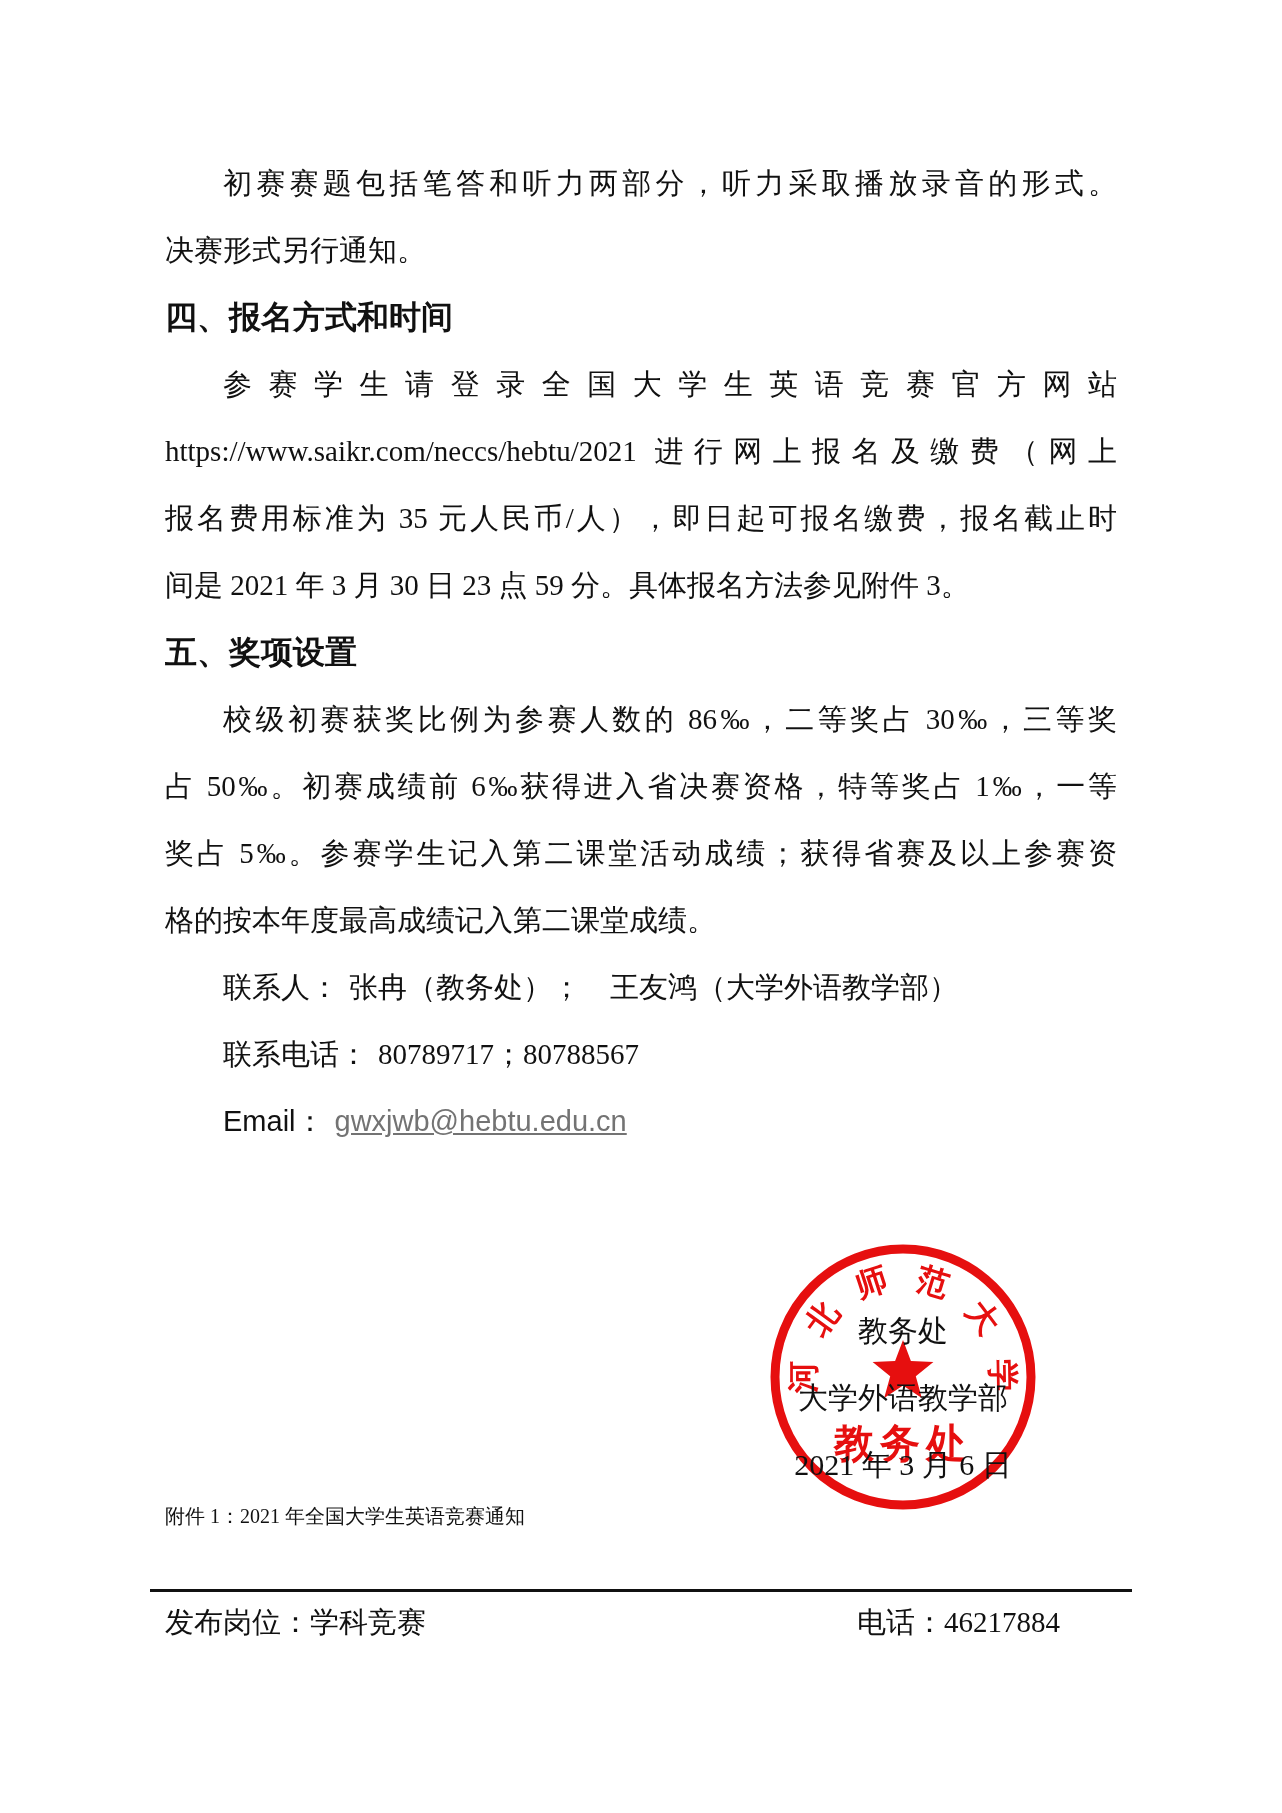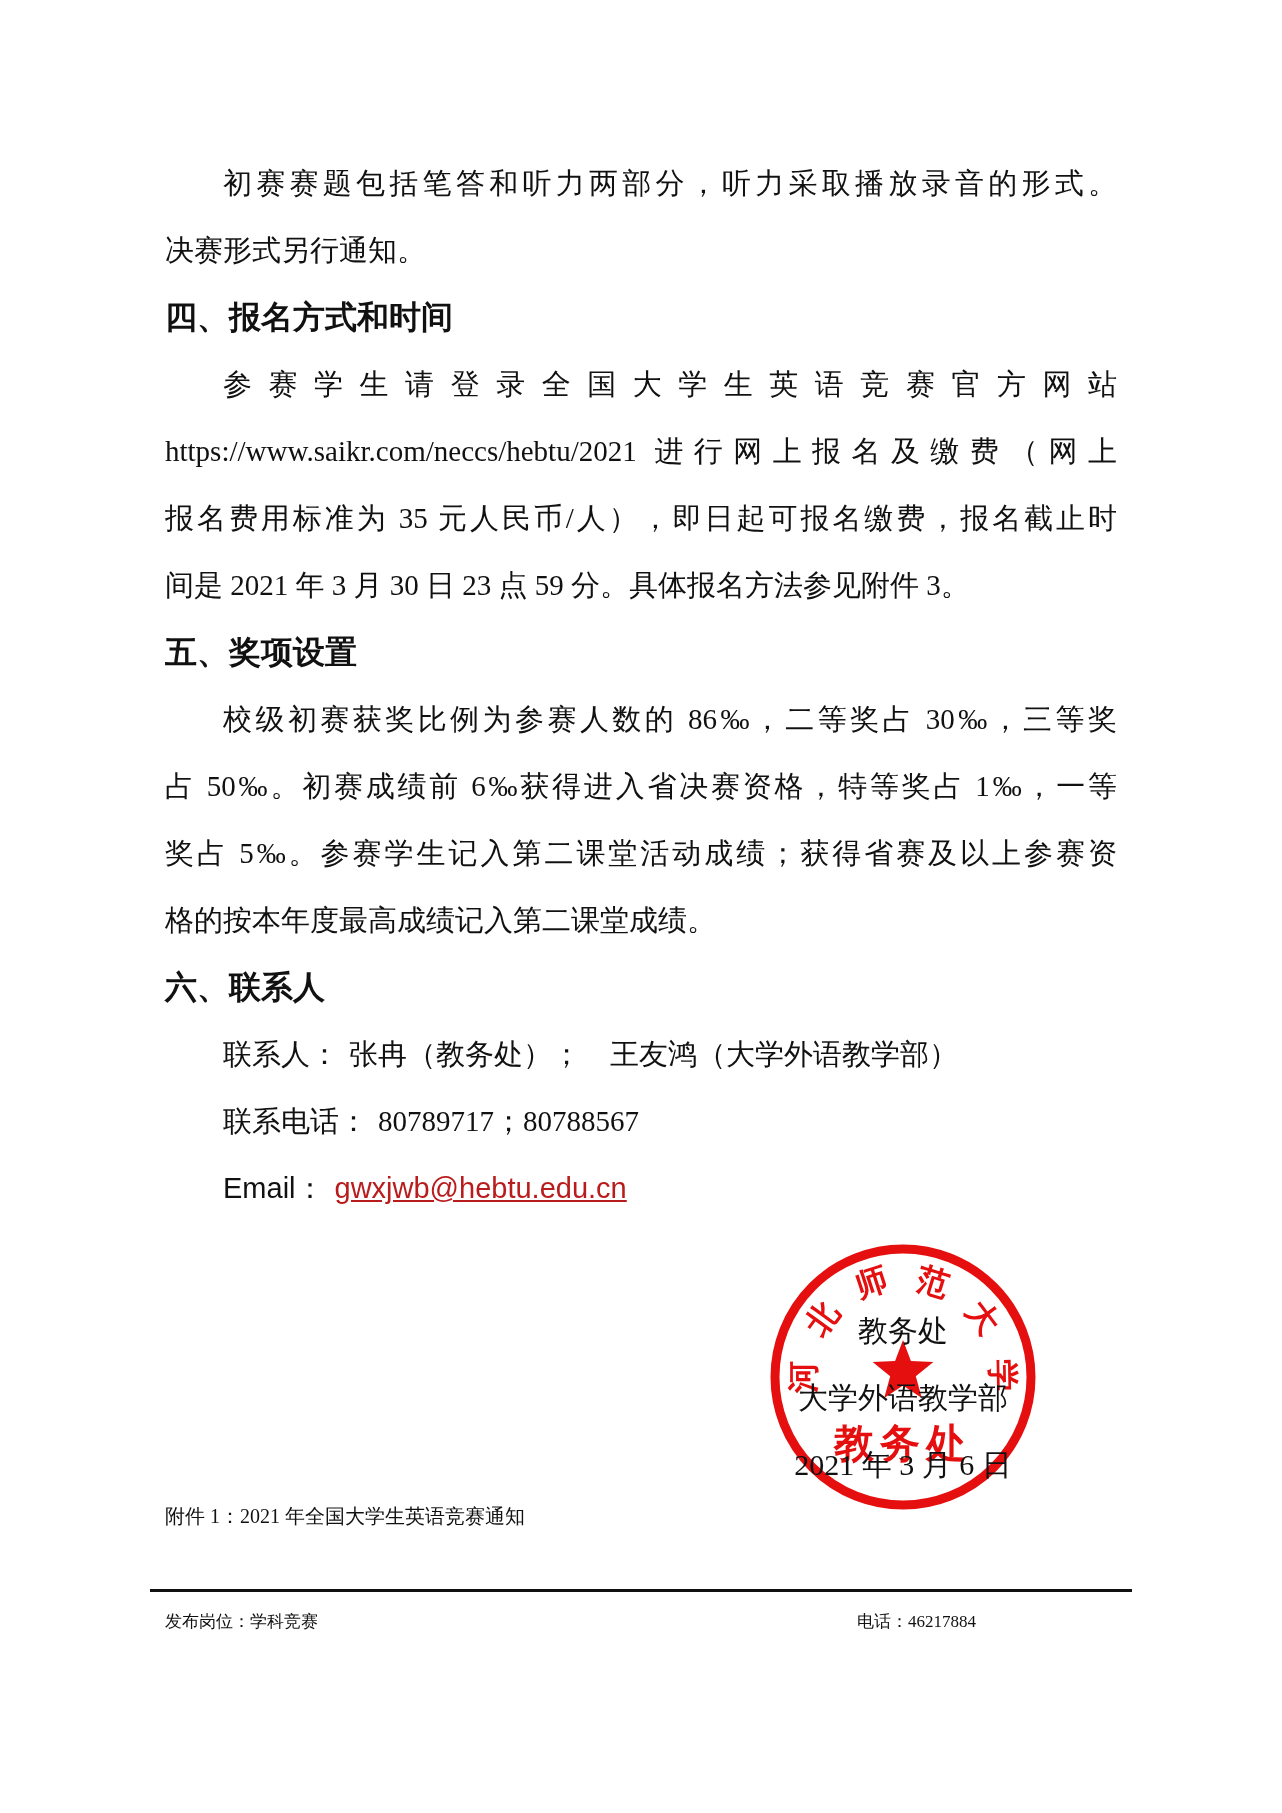--- a/index.html
+++ b/index.html
@@ -16,34 +16,34 @@
   .indent { padding-left:58px; }
   .heading {
     font-size:32px; height:67px; line-height:67px; font-weight:700;
     font-family:"Liberation Sans","DejaVu Sans",sans-serif;
   }
   .contact-label {
     font-weight:400; font-family:"Liberation Sans","DejaVu Sans",sans-serif;
     margin-right:10px;
   }
   .email-link {
-    color:#b91c1c; text-decoration:underline;
+    color:#737373; text-decoration:underline;
     font-family:"Liberation Sans","DejaVu Sans",sans-serif; cursor:pointer;
   }
   .signature {
     position:absolute; top:1297px; left:703px; width:400px; z-index:3;
     text-align:center; font-size:30px; line-height:67px;
   }
   .signature .sig-line { height:67px; }
   .seal { position:absolute; left:763px; top:1237px; width:280px; height:280px; z-index:2; }
   .attachment {
     position:absolute; left:165px; top:1498px; font-size:20px; height:36px; line-height:36px;
   }
   .footer-rule { position:absolute; left:150px; top:1589px; width:982px; height:3px; background:#111111; }
-  .footer-text { position:absolute; top:1602px; font-size:17px; height:40px; line-height:40px; }
+  .footer-text { position:absolute; top:1602px; font-size:29px; height:40px; line-height:40px; }
   .footer-left { left:165px; }
   .footer-right { left:857px; }
 </style>
 </head>
 <body>
 
 <div class="page">
 
   <div class="content">
     <div class="line indent fill">初赛赛题包括笔答和听力两部分，听力采取播放录音的形式。</div>
@@ -51,21 +51,20 @@
     <div class="heading">四、报名方式和时间</div>
     <div class="line indent fill">参赛学生请登录全国大学生英语竞赛官方网站</div>
     <div class="line fill">https://www.saikr.com/neccs/hebtu/2021 进行网上报名及缴费（网上</div>
     <div class="line fill">报名费用标准为 35 元人民币/人），即日起可报名缴费，报名截止时</div>
     <div class="line">间是 2021 年  3 月 30 日 23 点 59 分。具体报名方法参见附件 3。</div>
     <div class="heading">五、奖项设置</div>
     <div class="line indent fill">校级初赛获奖比例为参赛人数的 86‰，二等奖占 30‰，三等奖</div>
     <div class="line fill">占 50‰。初赛成绩前 6‰获得进入省决赛资格，特等奖占 1‰，一等</div>
     <div class="line fill">奖占 5‰。参赛学生记入第二课堂活动成绩；获得省赛及以上参赛资</div>
     <div class="line">格的按本年度最高成绩记入第二课堂成绩。</div>
-    <div class="heading">六、联系人</div>
 
     <div class="line indent">
       <span class="contact-label">联系人：</span><span>张冉（教务处）；　王友鸿（大学外语教学部）</span>
     </div>
     <div class="line indent">
       <span class="contact-label">联系电话：</span><span>80789717；80788567</span>
     </div>
     <div class="line indent">
       <span class="contact-label">Email：</span><a class="email-link">gwxjwb@hebtu.edu.cn</a>
     </div>

